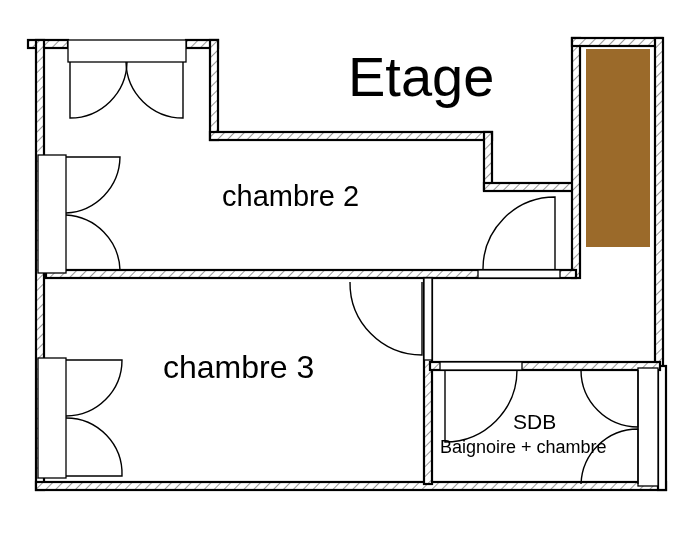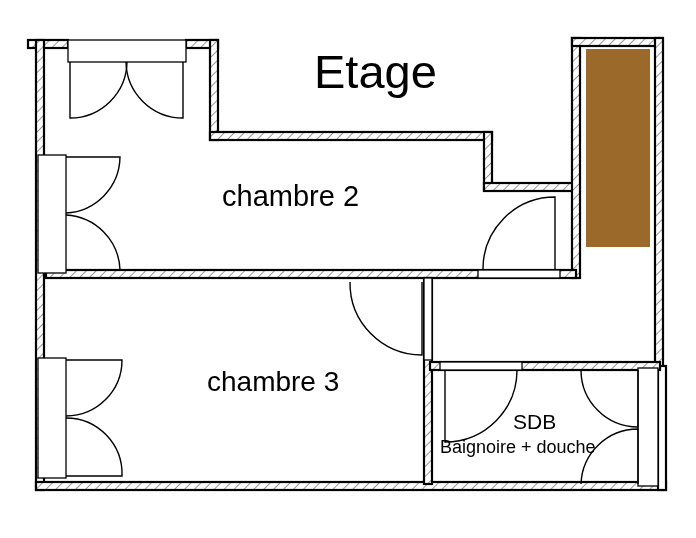--- a/index.html
+++ b/index.html
@@ -2,23 +2,23 @@
 <html><head>
   <meta charset="utf-8">
   <style>
     html, body { margin: 0; padding: 0; background: #ffffff; }
     body { width: 696px; height: 538px; position: relative; overflow: hidden; font-family: "Liberation Sans", sans-serif; }
     #plan { position: absolute; left: 0; top: 0; width: 696px; height: 538px; }
     .wall { fill: #ffffff; stroke: #000; stroke-width: 2.2; }
     .thin { fill: #fff; stroke: #000; stroke-width: 1.3; }
     .leaf { fill: none; stroke: #000; stroke-width: 1.4; }
     .lbl { position: absolute; color: #000; white-space: nowrap; }
-    .title { left: 314px; top: 44px; font-size: 47px; }
+    .title { left: 348px; top: 44px; font-size: 56px; }
     .ch2 { left: 190px; top: 180px; font-size: 29px; margin-left: 32px; }
-    .ch3 { left: 163px; top: 366px; font-size: 28px; margin-left: 44px; }
+    .ch3 { left: 163px; top: 349px; font-size: 32px; }
     .sdb1 { left: 513px; top: 410px; font-size: 21px; }
     .sdb2 { left: 440px; top: 437px; font-size: 18px; }
   </style>
 </head>
 <body>
 
 <svg id="plan" viewBox="0 0 696 538" xmlns="http://www.w3.org/2000/svg">
   <defs>
     <pattern id="hatch" width="7" height="7" patternUnits="userSpaceOnUse" patternTransform="rotate(45)">
       <rect width="7" height="7" fill="#fff"></rect>
@@ -92,13 +92,13 @@
     <path class="leaf" d="M638 484 V429 A57 57 0 0 0 581 484"></path>
   </g>
 
   <rect x="586" y="49" width="64" height="198" fill="#9B6A2A"></rect>
 </svg>
 
 <div class="lbl title">Etage</div>
 <div class="lbl ch2">chambre 2</div>
 <div class="lbl ch3">chambre 3</div>
 <div class="lbl sdb1">SDB</div>
-<div class="lbl sdb2">Baignoire + douche</div>
+<div class="lbl sdb2">Baignoire + chambre</div>
 
 </body></html>

